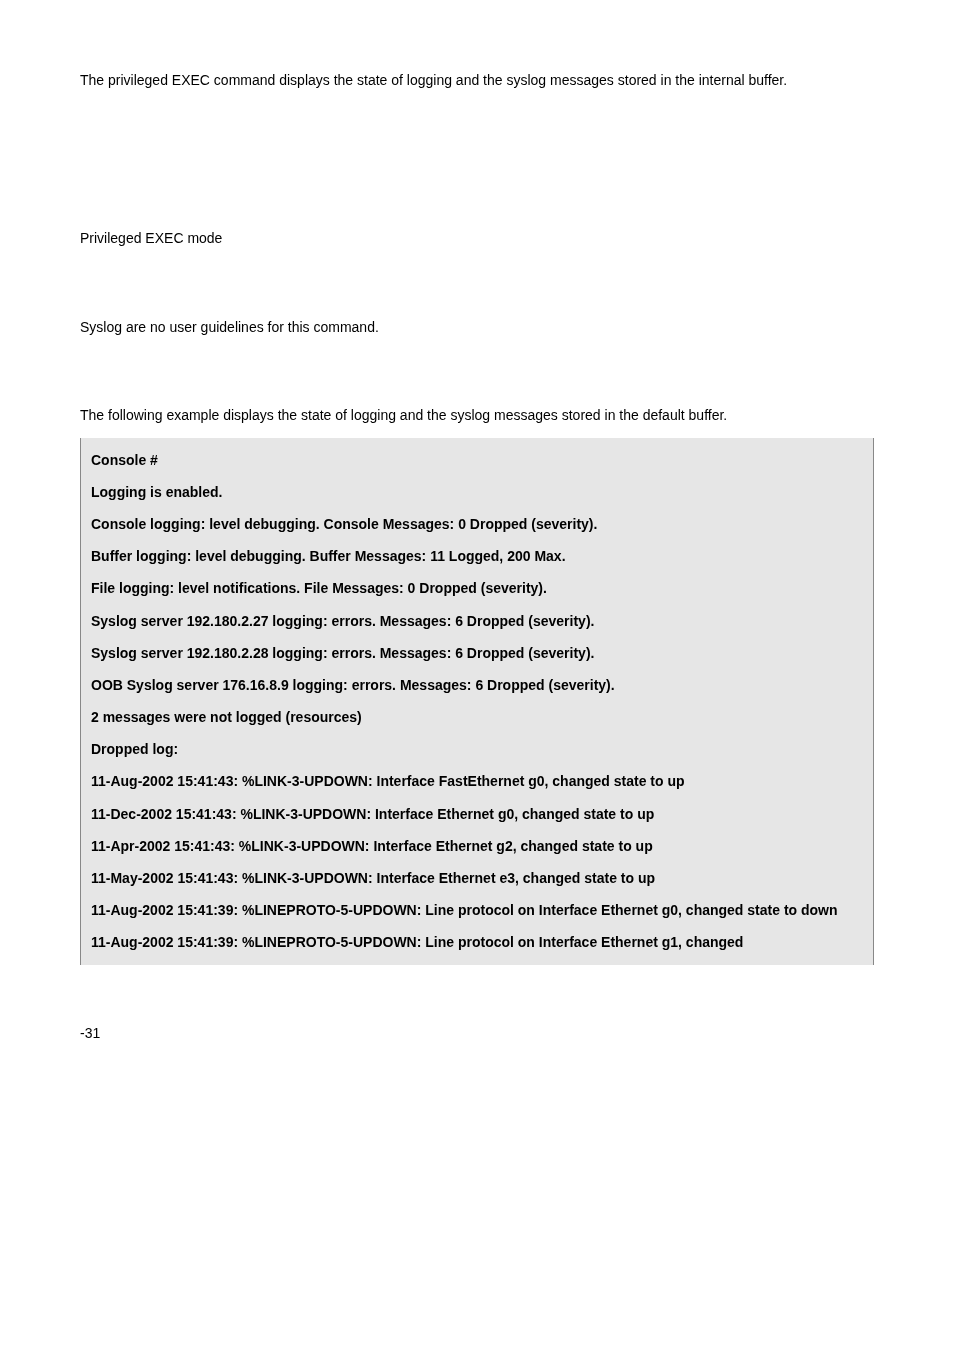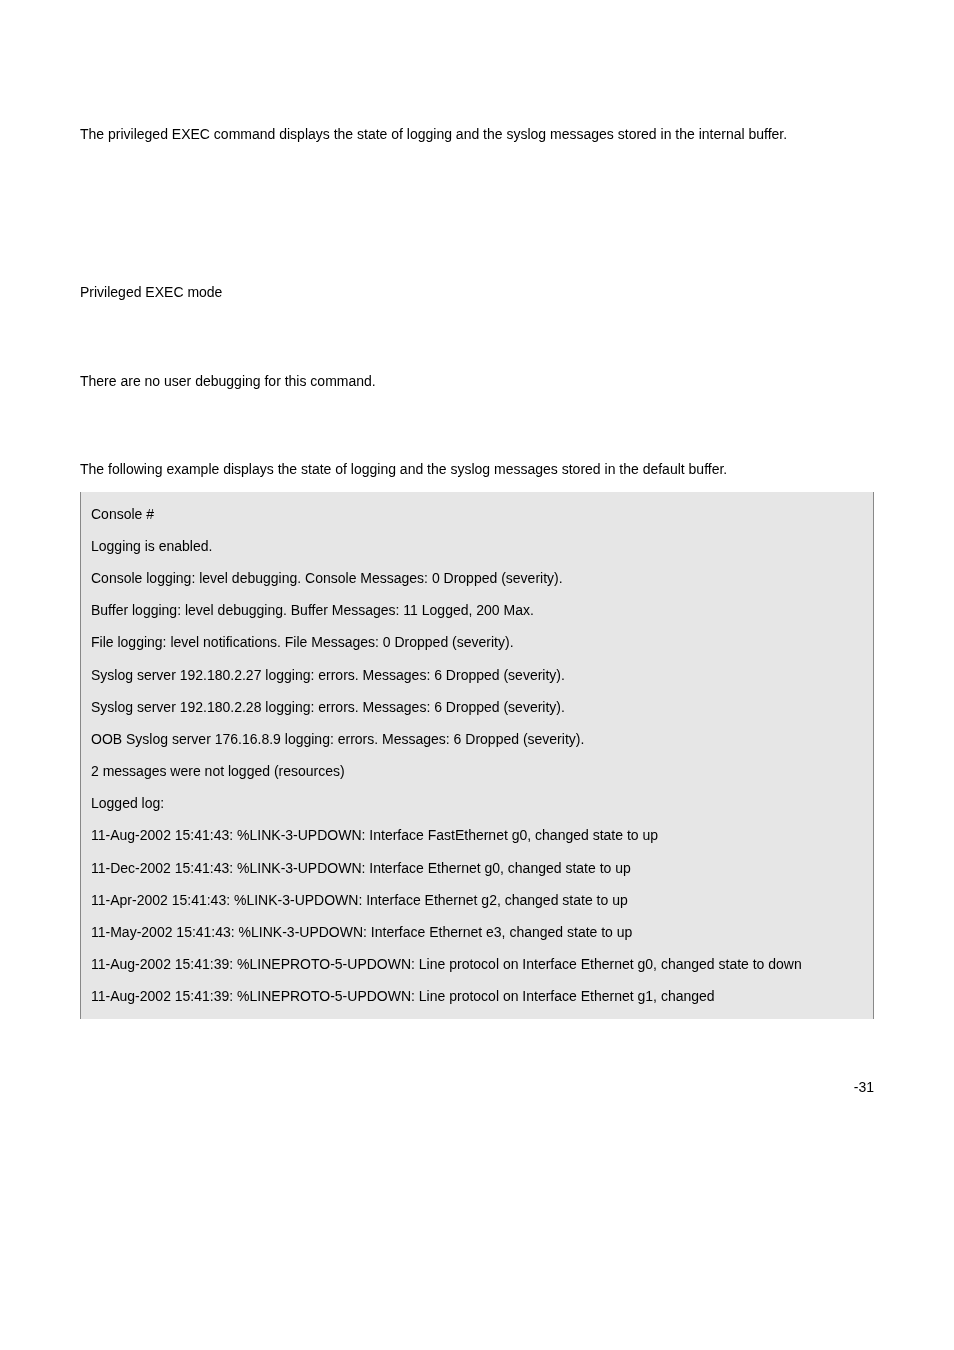--- a/index.html
+++ b/index.html
@@ -4,21 +4,21 @@
 <style>
   html, body {
     margin: 0;
     padding: 0;
     background: #fff;
     font-family: Arial, Helvetica, sans-serif;
     color: #000;
     width: 954px;
   }
   .page {
-    padding: 116px 80px 60px 80px;
+    padding: 62px 80px 60px 80px;
     box-sizing: border-box;
     font-size: 14px;
     line-height: 2.6;
   }
   .para {
     margin: 0 0 14px 0;
   }
   .gap-lg {
     height: 70px;
   }
@@ -28,23 +28,24 @@
   .console-block {
     background: #e6e6e6;
     border-left: 1px solid #888;
     border-right: 1px solid #888;
     padding: 6px 10px 6px 10px;
     line-height: 2.3;
     font-size: 14px;
   }
   .console-block .line {
     display: block;
+    font-weight: bold;
   }
   .page-num {
-    text-align: right;
+    text-align: left;
     font-size: 14px;
     margin-top: 50px;
   }
 </style>
 </head>
 <body>
 
 <div class="page">
 
   <p class="para">
@@ -54,37 +55,37 @@
 
   <div class="gap-lg"></div>
 
 
   <div class="gap-md"></div>
 
   <p class="para">Privileged EXEC mode</p>
 
   <div class="gap-md"></div>
 
-  <p class="para">There are no user debugging for this command.</p>
+  <p class="para">Syslog are no user guidelines for this command.</p>
 
   <div class="gap-md"></div>
 
   <p class="para" style="margin-bottom:4px;">The following example displays the state of logging and the syslog messages stored in the default buffer.</p>
 
   <div class="console-block">
     <span class="line">Console #</span>
     <span class="line">Logging is enabled.</span>
     <span class="line">Console logging: level debugging. Console Messages: 0 Dropped (severity).</span>
     <span class="line">Buffer logging: level debugging. Buffer Messages: 11 Logged, 200 Max.</span>
     <span class="line">File logging: level notifications. File Messages: 0 Dropped (severity).</span>
     <span class="line">Syslog server 192.180.2.27 logging: errors. Messages: 6 Dropped (severity).</span>
     <span class="line">Syslog server 192.180.2.28 logging: errors. Messages: 6 Dropped (severity).</span>
     <span class="line">OOB Syslog server 176.16.8.9 logging: errors. Messages: 6 Dropped (severity).</span>
     <span class="line">2 messages were not logged (resources)</span>
-    <span class="line">Logged log:</span>
+    <span class="line">Dropped log:</span>
     <span class="line">11-Aug-2002 15:41:43: %LINK-3-UPDOWN: Interface FastEthernet g0, changed state to up</span>
     <span class="line">11-Dec-2002 15:41:43: %LINK-3-UPDOWN: Interface Ethernet g0, changed state to up</span>
     <span class="line">11-Apr-2002 15:41:43: %LINK-3-UPDOWN: Interface Ethernet g2, changed state to up</span>
     <span class="line">11-May-2002 15:41:43: %LINK-3-UPDOWN: Interface Ethernet e3, changed state to up</span>
     <span class="line">11-Aug-2002 15:41:39: %LINEPROTO-5-UPDOWN: Line protocol on Interface Ethernet g0, changed state to down</span>
     <span class="line">11-Aug-2002 15:41:39: %LINEPROTO-5-UPDOWN: Line protocol on Interface Ethernet g1, changed</span>
   </div>
 
   <div class="page-num">-31</div>
 

